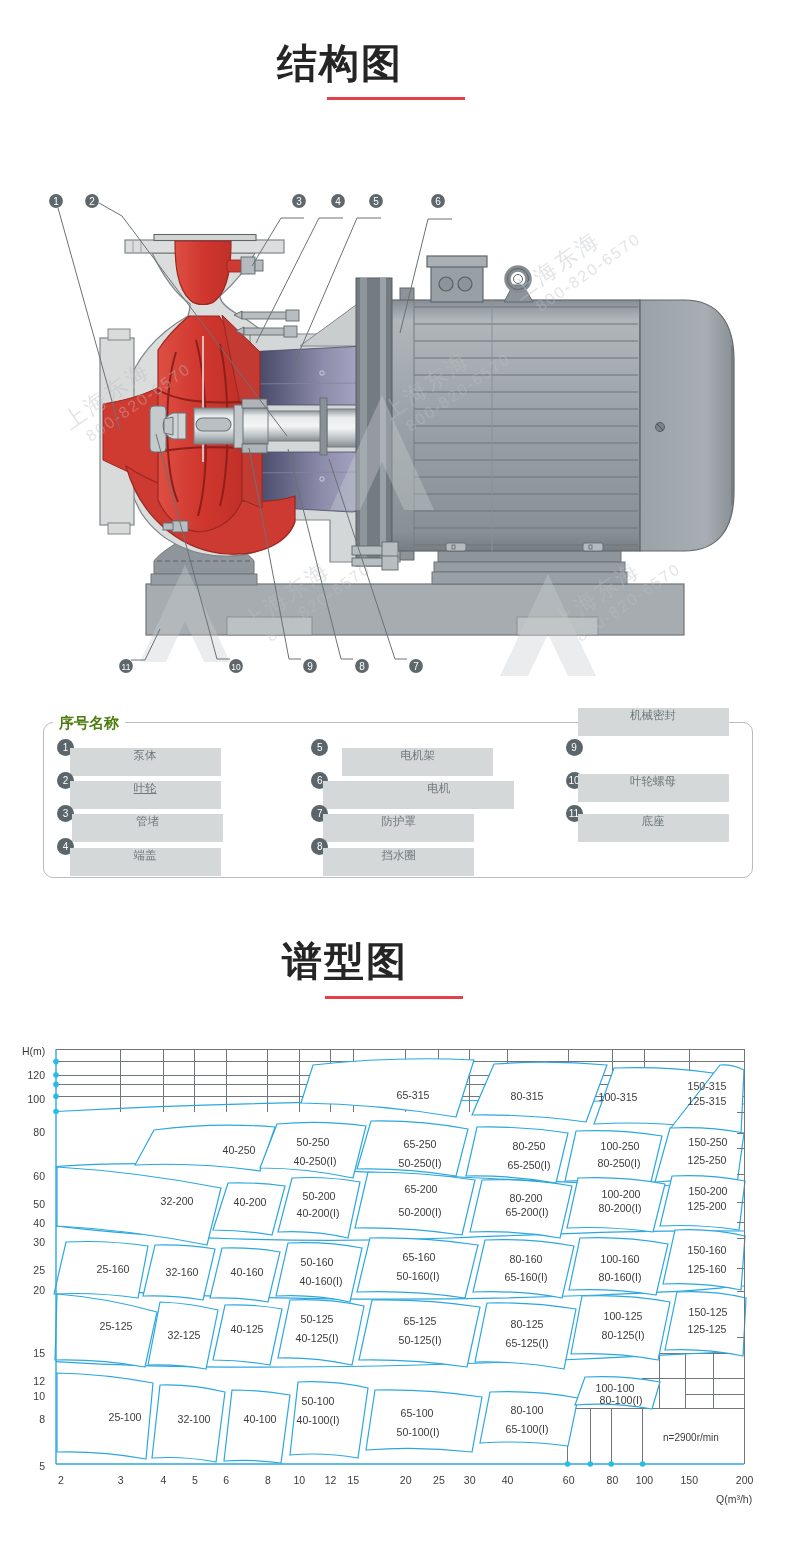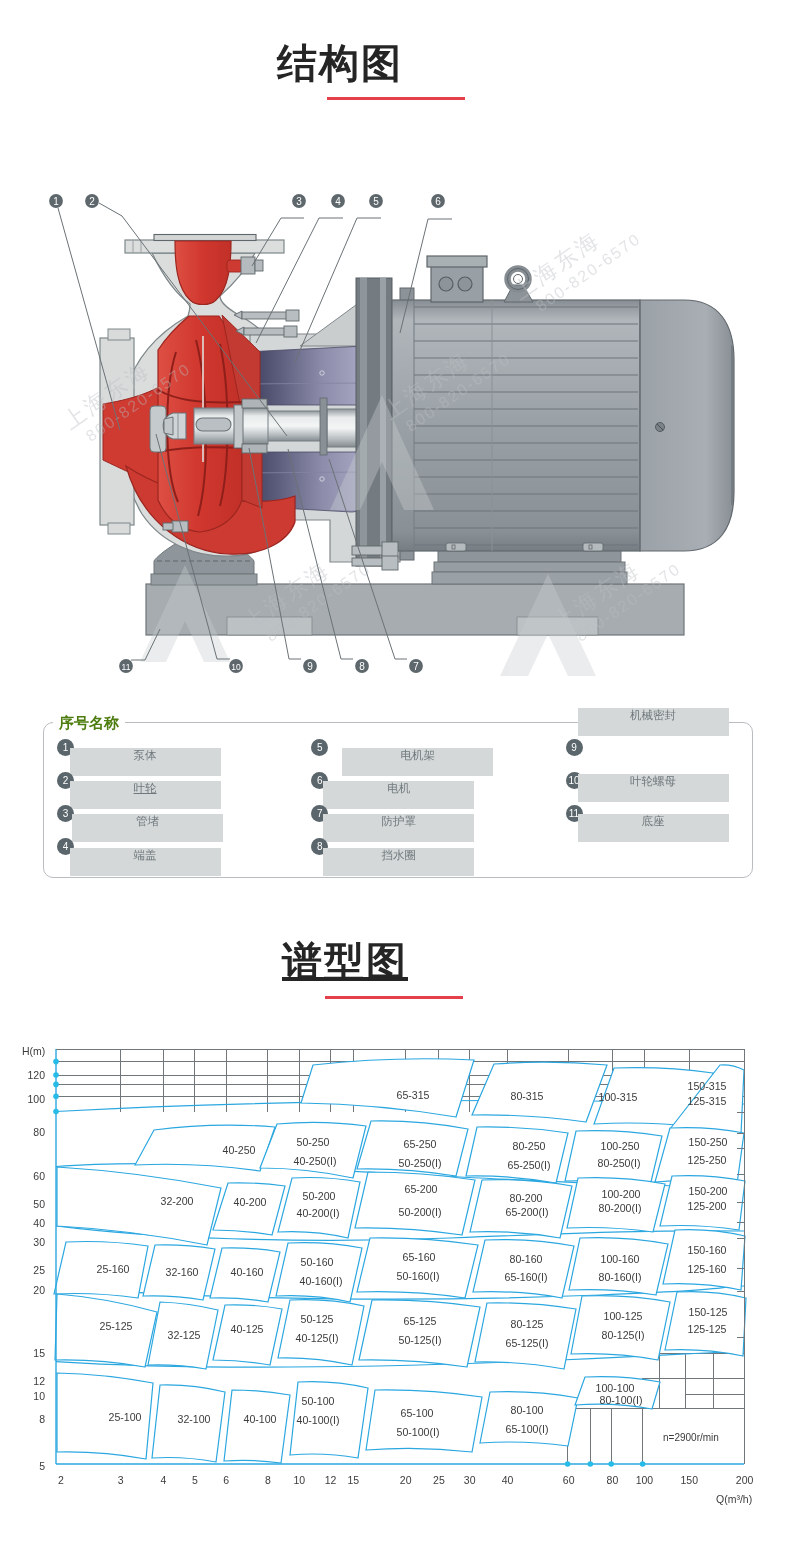--- a/index.html
+++ b/index.html
@@ -314,38 +314,38 @@
 <div class="abs lgc" style="left:57.1px;top:804.9px;">3</div>
 <div class="abs lgb" style="left:72px;top:814.4px;">管堵</div>
 
 <div class="abs lgc" style="left:57.1px;top:838.3px;">4</div>
 <div class="abs lgb" style="left:69.6px;top:847.8px;">端盖</div>
 
 <div class="abs lgc" style="left:311.3px;top:738.5px;">5</div>
 <div class="abs lgb" style="left:323.2px;top:748.0px;margin-left:19px;">电机架</div>
 
 <div class="abs lgc" style="left:311.3px;top:771.7px;">6</div>
-<div class="abs lgb" style="left:323.2px;top:781.2px;">电机</div>
+<div class="abs lgb" style="left:323.2px;top:781.2px;padding-left:40px;">电机</div>
 
 <div class="abs lgc" style="left:311.3px;top:804.9px;">7</div>
 <div class="abs lgb" style="left:323.2px;top:814.4px;">防护罩</div>
 
 <div class="abs lgc" style="left:311.3px;top:838.3px;">8</div>
 <div class="abs lgb" style="left:323.2px;top:847.8px;">挡水圈</div>
 
 <div class="abs lgc" style="left:565.5px;top:738.5px;">9</div>
 <div class="abs lgb" style="left:577.5px;top:708px;">机械密封</div>
 
 <div class="abs lgc" style="left:565.5px;top:771.7px;">10</div>
 <div class="abs lgb" style="left:577.5px;top:774px;">叶轮螺母</div>
 
 <div class="abs lgc" style="left:565.5px;top:804.9px;">11</div>
 <div class="abs lgb" style="left:577.5px;top:814.4px;">底座</div>
 
-<div class="abs h1" style="left:0;top:934px;width:690px;text-align:center;text-decoration:underline;">谱型图</div>
+<div class="abs h1" style="left:0;top:934px;width:690px;text-align:center;">谱型图</div>
 
 <div class="abs" style="left:325px;top:996px;width:138px;height:3px;background:#e5404a;"></div>
 
 <svg class="abs" style="left:0;top:1030px;" width="790" height="515" viewBox="0 1030 790 515">
 
 <rect x="56.0" y="1049.0" width="688.0" height="415.0" fill="#ffffff"></rect>
 
 <g stroke="#71767a" stroke-width="1" fill="none" shape-rendering="crispEdges">
       <line x1="56.0" y1="1049" x2="744.0" y2="1049"></line>
       <line x1="56.0" y1="1061.6" x2="744.0" y2="1061.6"></line>

